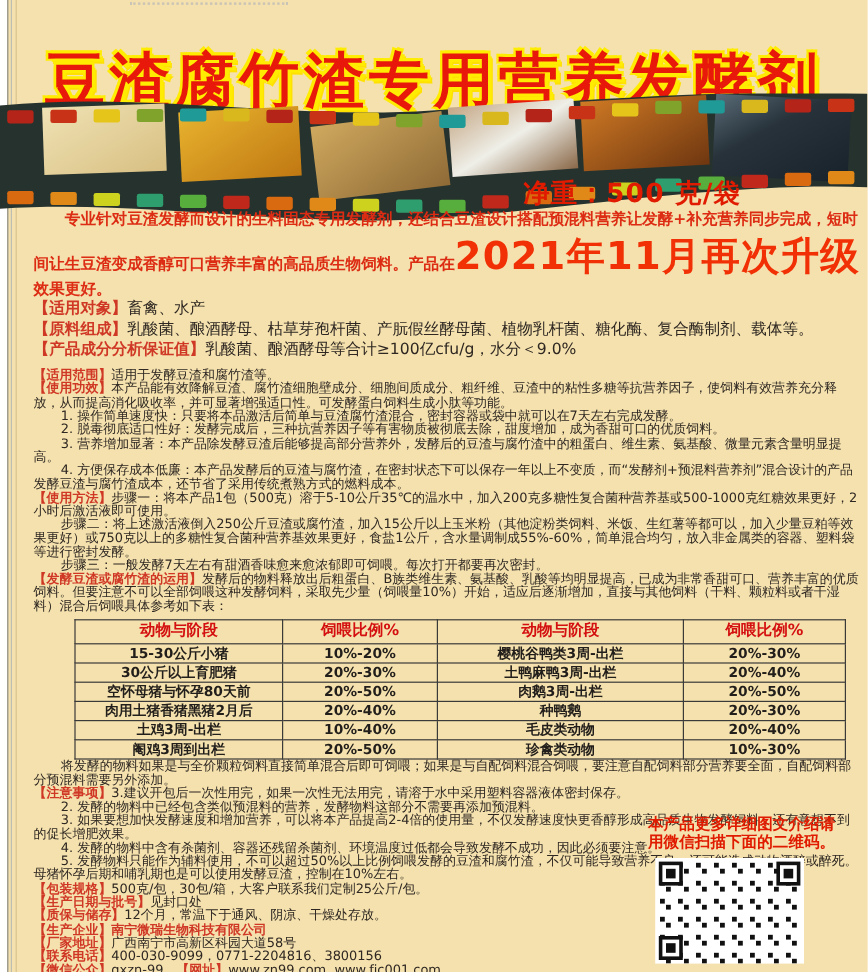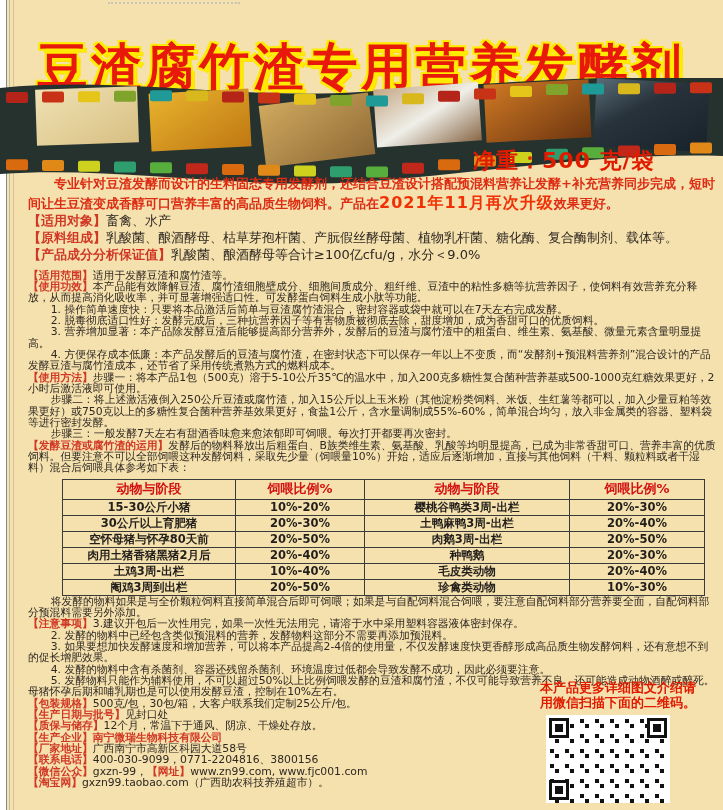--- a/index.html
+++ b/index.html
@@ -11,29 +11,29 @@
   .edge-line3{position:absolute;left:13px;top:0;bottom:0;width:1px;background:#d9c48e;}
   .scan-artifact{position:absolute;left:108px;top:2px;width:132px;height:0;
        border-top:2px dotted #c9c4b6;}
 
   .title{position:absolute;left:0;right:0;top:34px;text-align:center;
        font-size:50px;font-weight:900;color:#e8190b;letter-spacing:4px;white-space:nowrap;
        text-shadow:3px 3px 0 #ffec00,-2px -2px 0 #ffec00,2px -2px 0 #ffec00,-2px 2px 0 #ffec00,4px 4px 0 #ffe000;}
 
   .filmstrip{position:absolute;left:0;top:78px;width:723px;height:170px;}
 
-  .net-weight{position:absolute;left:473px;top:146px;font-size:22px;font-weight:900;
+  .net-weight{position:absolute;left:436px;top:146px;font-size:22px;font-weight:900;
        color:#e01b00;letter-spacing:1px;white-space:nowrap;}
 
   .content{position:absolute;top:176px;left:28px;width:689px;
        font-size:10.8px;line-height:1.05;color:#2e2722;font-weight:500;}
   .content p{margin:0;padding:0;}
   .lbl{color:#d03826;font-weight:bold;}
   .intro{color:#dd2c14;font-weight:bold;font-size:13px;line-height:1.28;text-indent:2em;margin-bottom:1px;}
-  .intro .big{font-size:16px;color:#f23005;letter-spacing:1px;}
+  .intro .big{font-size:32px;color:#f23005;letter-spacing:1px;}
   .spec{font-size:13px;line-height:1.3;}
   .spec .lbl{font-size:13px;}
   .gap6{height:6px;}
   .body-par{text-indent:0;}
   .indent{text-indent:2.1em;}
   .feeding-table{border-collapse:collapse;margin:5px 0 0 34px;width:638px;table-layout:fixed;}
   .feeding-table th,.feeding-table td{border:1.5px solid #3a3a3a;text-align:center;
        padding:0;height:15px;font-size:11.5px;font-weight:bold;color:#221e1b;}
   .feeding-table th{color:#d40f0f;font-size:13px;height:19px;}
   .c1{width:172px;}.c2{width:128px;}.c3{width:204px;}.c4{width:134px;}

